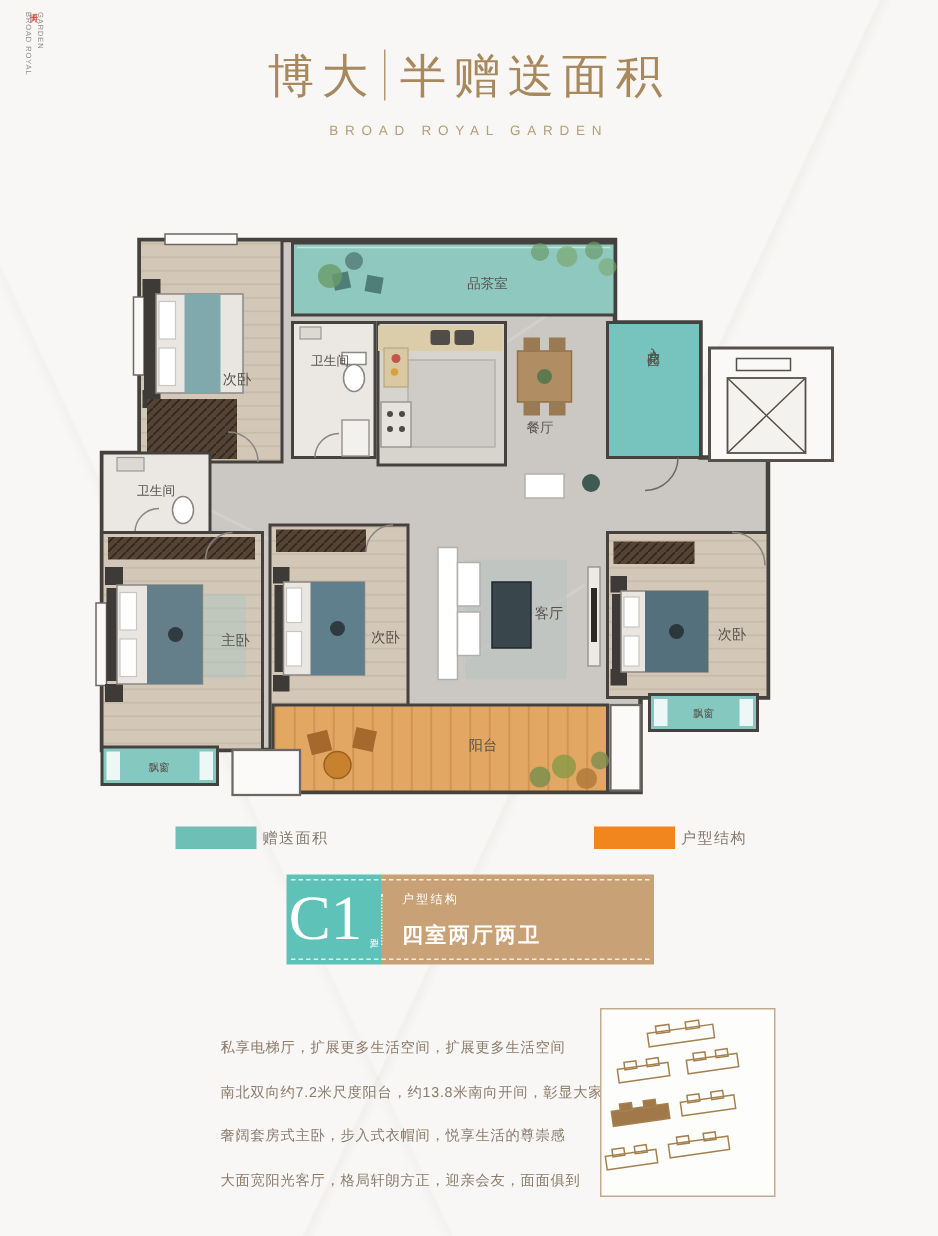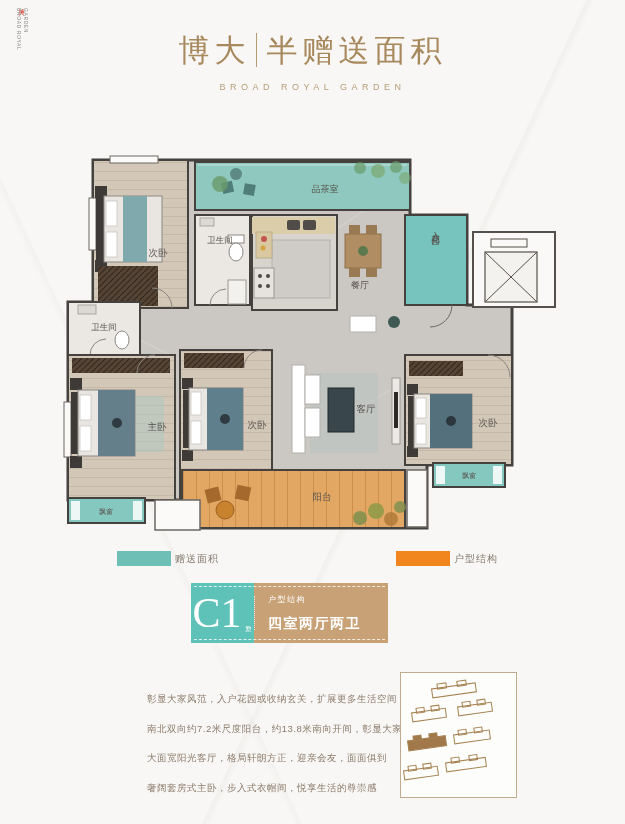--- a/index.html
+++ b/index.html
@@ -28,21 +28,21 @@
   .plan text{font-family:"Liberation Sans","DejaVu Sans",sans-serif;fill:#57524d;}
   
   .legend{position:absolute;top:551px;display:flex;align-items:center;}
   .legend-gift{left:117px;}
   .legend-half{left:396px;}
   .swatch{width:54px;height:15px;display:inline-block;}
   .swatch-teal{background:#6ebfb6;}
   .swatch-orange{background:#f0861d;}
   .legend-label{font-size:10px;color:#83786c;margin-left:4px;letter-spacing:1px;}
   
-  .unit-card{position:absolute;left:191px;top:583px;width:197px;height:60px;display:flex;}
+  .unit-card{position:absolute;left:191px;top:583px;width:245px;height:60px;display:flex;}
   .unit-card::after{content:"";position:absolute;left:3px;right:3px;top:3px;bottom:3px;
     border-top:1px dashed rgba(255,255,255,.8);border-bottom:1px dashed rgba(255,255,255,.8);pointer-events:none;}
   .uc-left{width:63px;background:#5fc2b8;display:flex;align-items:center;justify-content:center;}
   .uc-code{font-family:"Liberation Serif","DejaVu Serif",serif;font-size:42px;color:#fff;line-height:1;}
   .uc-tag{writing-mode:vertical-lr;font-size:6px;color:#e8f6f4;margin-left:2px;margin-top:16px;letter-spacing:1px;}
   .uc-right{flex:1;background:#c8a276;display:flex;align-items:center;color:#fff;}
   .uc-group{padding:0 12px;}
   .uc-area-label{font-size:11px;letter-spacing:2px;}
   .uc-area-value{font-size:14px;margin-top:2px;letter-spacing:1px;}
   .uc-divider{width:1px;height:34px;border-left:1px dotted rgba(255,255,255,.75);}
@@ -288,24 +288,24 @@
   <div class="uc-right">
     <div class="uc-divider"></div>
     <div class="uc-group">
       <div class="uc-struct-label">户型结构</div>
       <div class="uc-struct-value">四室两厅两卫</div>
     </div>
   </div>
 </div>
 
 <div class="desc">
-  <div>彰显大家风范，入户花园或收纳玄关，扩展更多生活空间</div>
+  <div>私享电梯厅，扩展更多生活空间，扩展更多生活空间</div>
   <div>南北双向约7.2米尺度阳台，约13.8米南向开间，彰显大家风范</div>
+  <div>奢阔套房式主卧，步入式衣帽间，悦享生活的尊崇感</div>
   <div>大面宽阳光客厅，格局轩朗方正，迎亲会友，面面俱到</div>
-  <div>奢阔套房式主卧，步入式衣帽间，悦享生活的尊崇感</div>
 </div>
 
 <svg class="siteplan" viewBox="0 0 115 124">
   <g stroke="#a5814f" fill="none" stroke-width="1">
     <g transform="translate(30,12) rotate(-8)">
       <rect x="0" y="4" width="44" height="9"></rect>
         <rect x="6" y="0" width="9" height="5"></rect>
         <rect x="26" y="0" width="9" height="5"></rect>
     </g>
     <g transform="translate(10,36) rotate(-8)">

